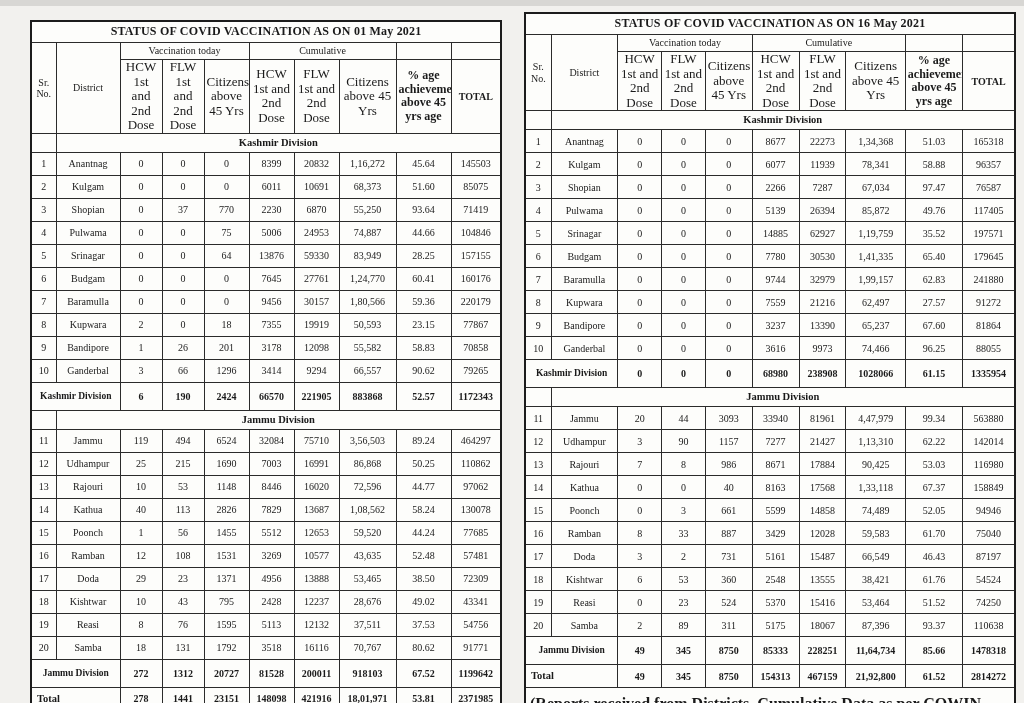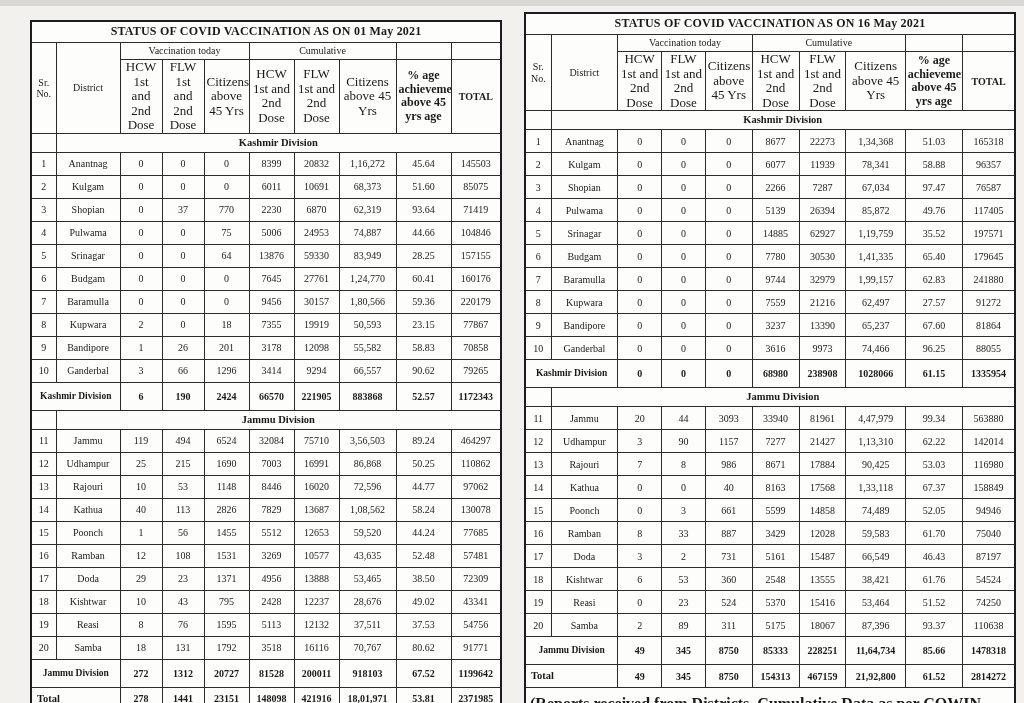--- a/index.html
+++ b/index.html
@@ -143,21 +143,21 @@
             <td class="total-cell">85075</td>
           </tr>
           <tr class="data-row">
             <td class="sr-cell">3</td>
             <td class="district-cell">Shopian</td>
             <td class="value-cell">0</td>
             <td class="value-cell">37</td>
             <td class="value-cell">770</td>
             <td class="value-cell">2230</td>
             <td class="value-cell">6870</td>
-            <td class="value-cell">62,319</td>
+            <td class="value-cell">55,250</td>
             <td class="value-cell">93.64</td>
             <td class="total-cell">71419</td>
           </tr>
           <tr class="data-row">
             <td class="sr-cell">4</td>
             <td class="district-cell">Pulwama</td>
             <td class="value-cell">0</td>
             <td class="value-cell">0</td>
             <td class="value-cell">75</td>
             <td class="value-cell">5006</td>

